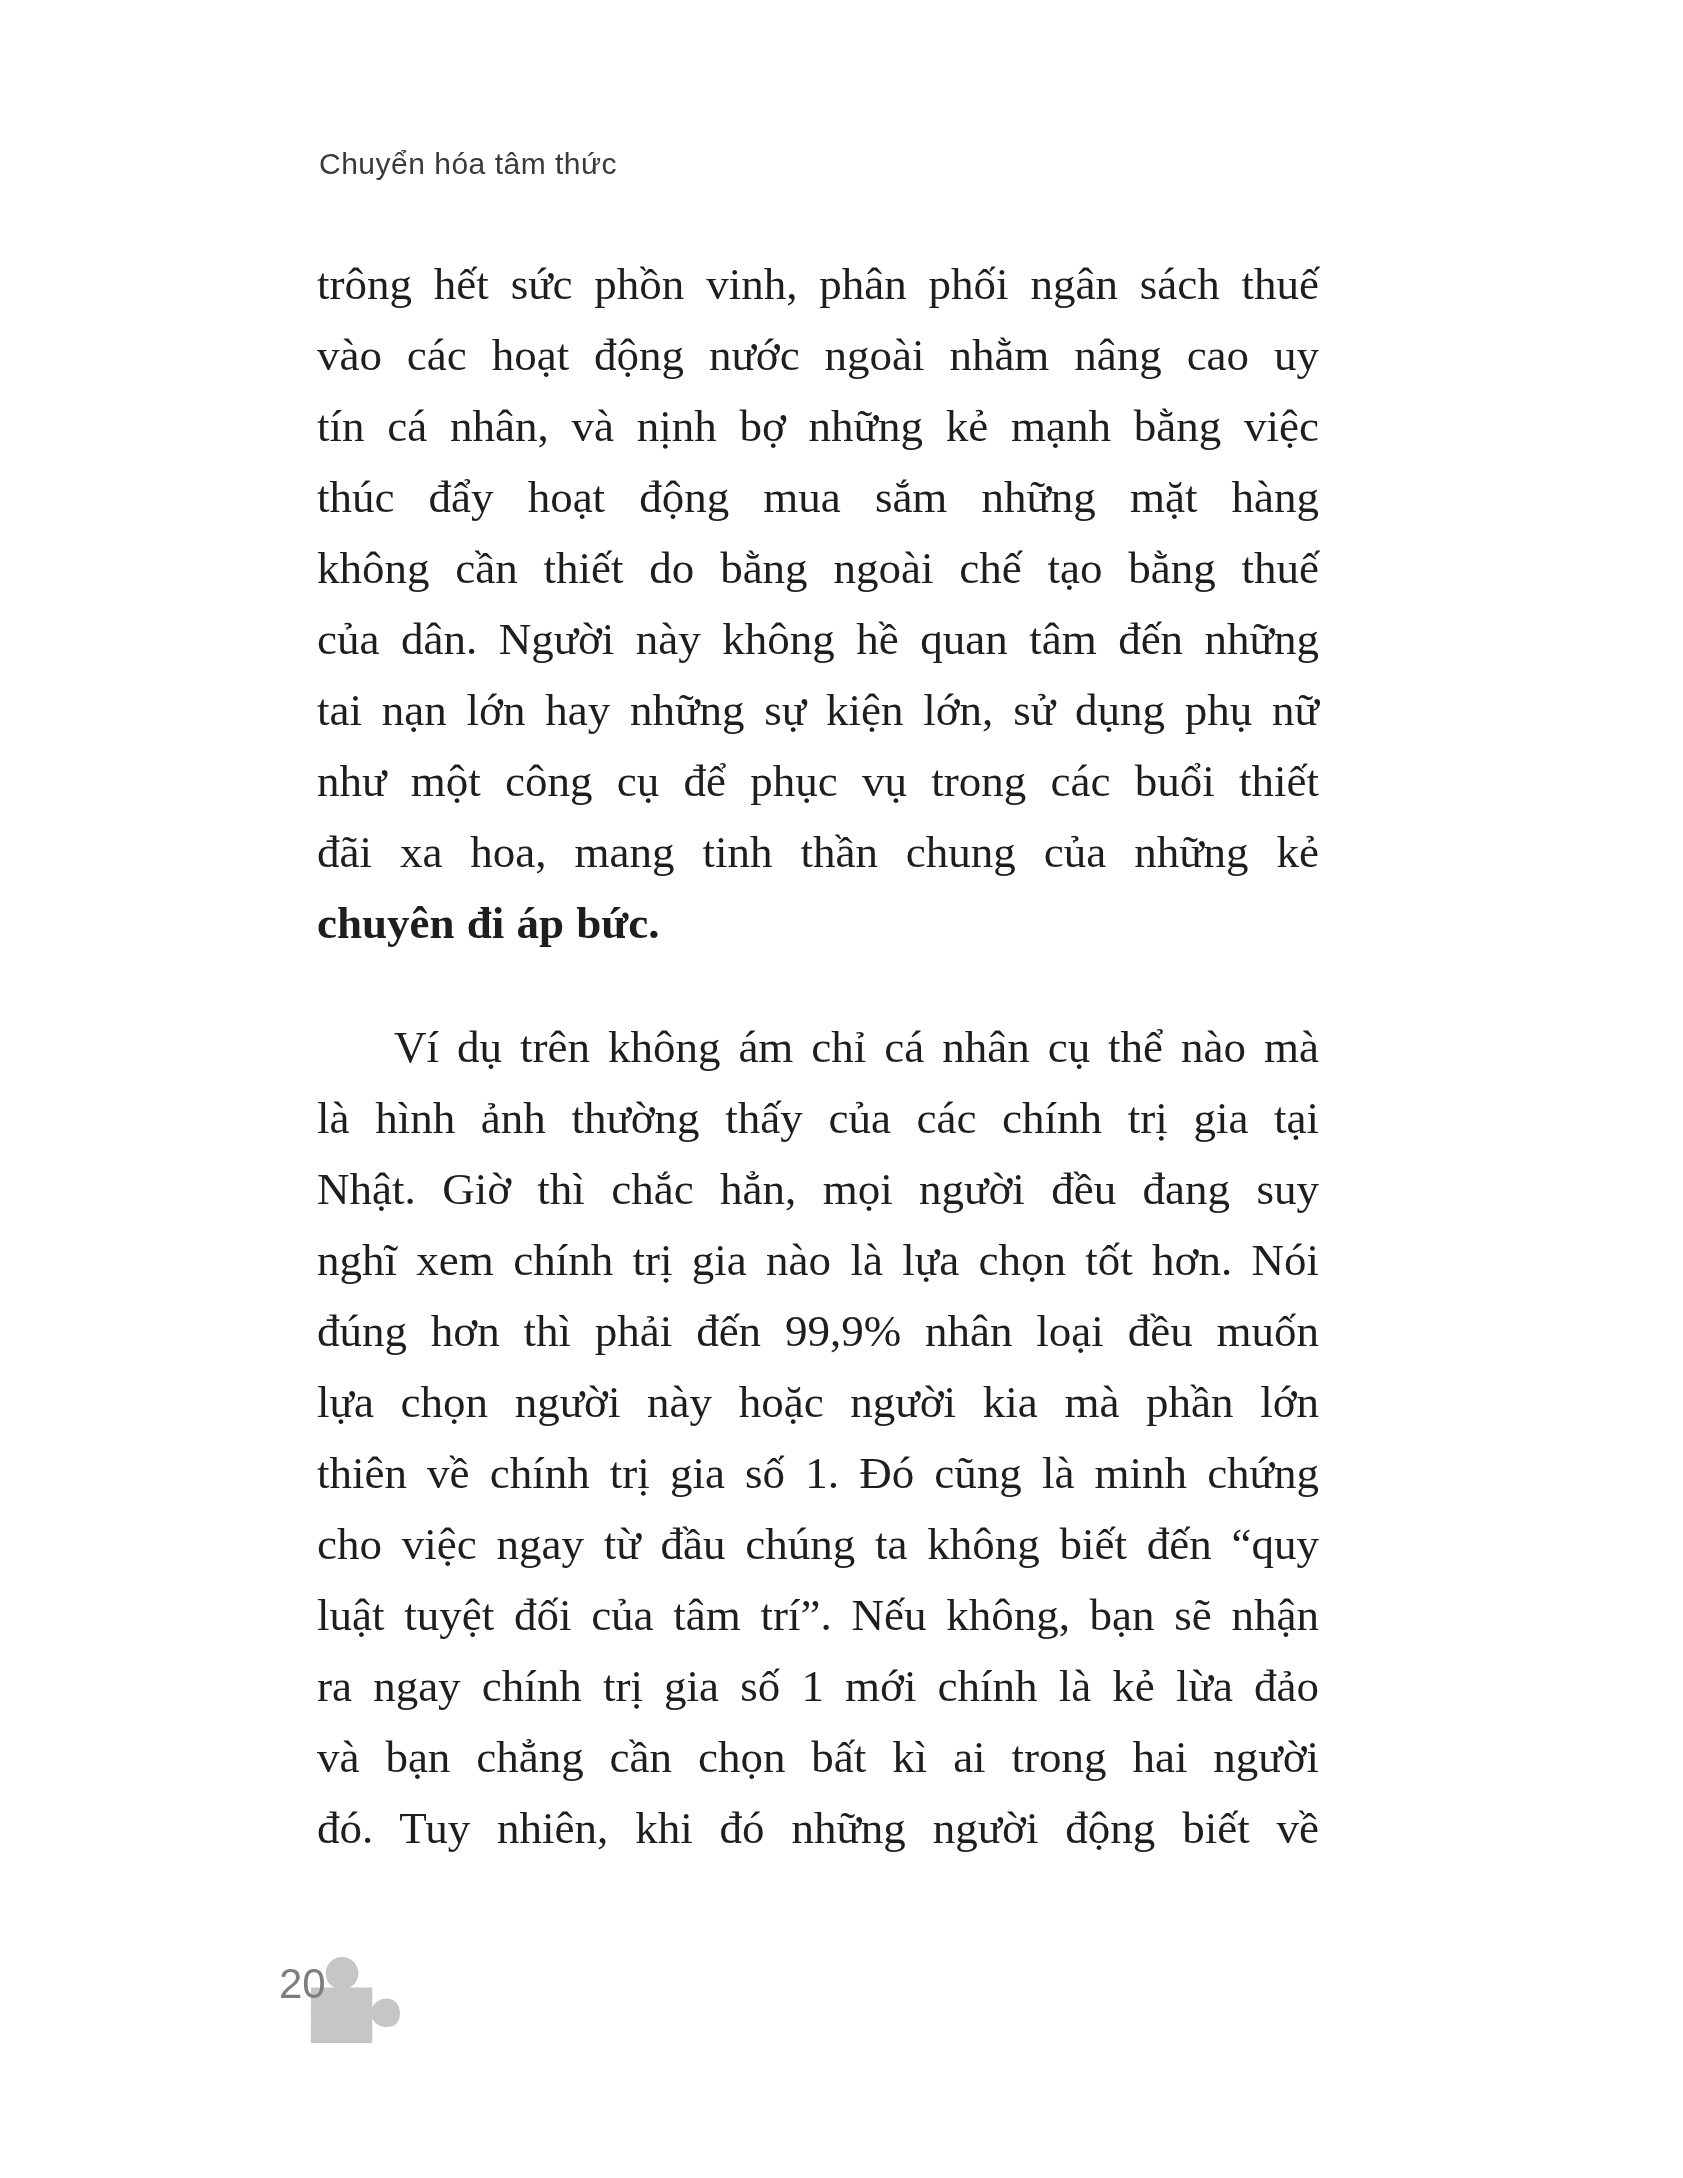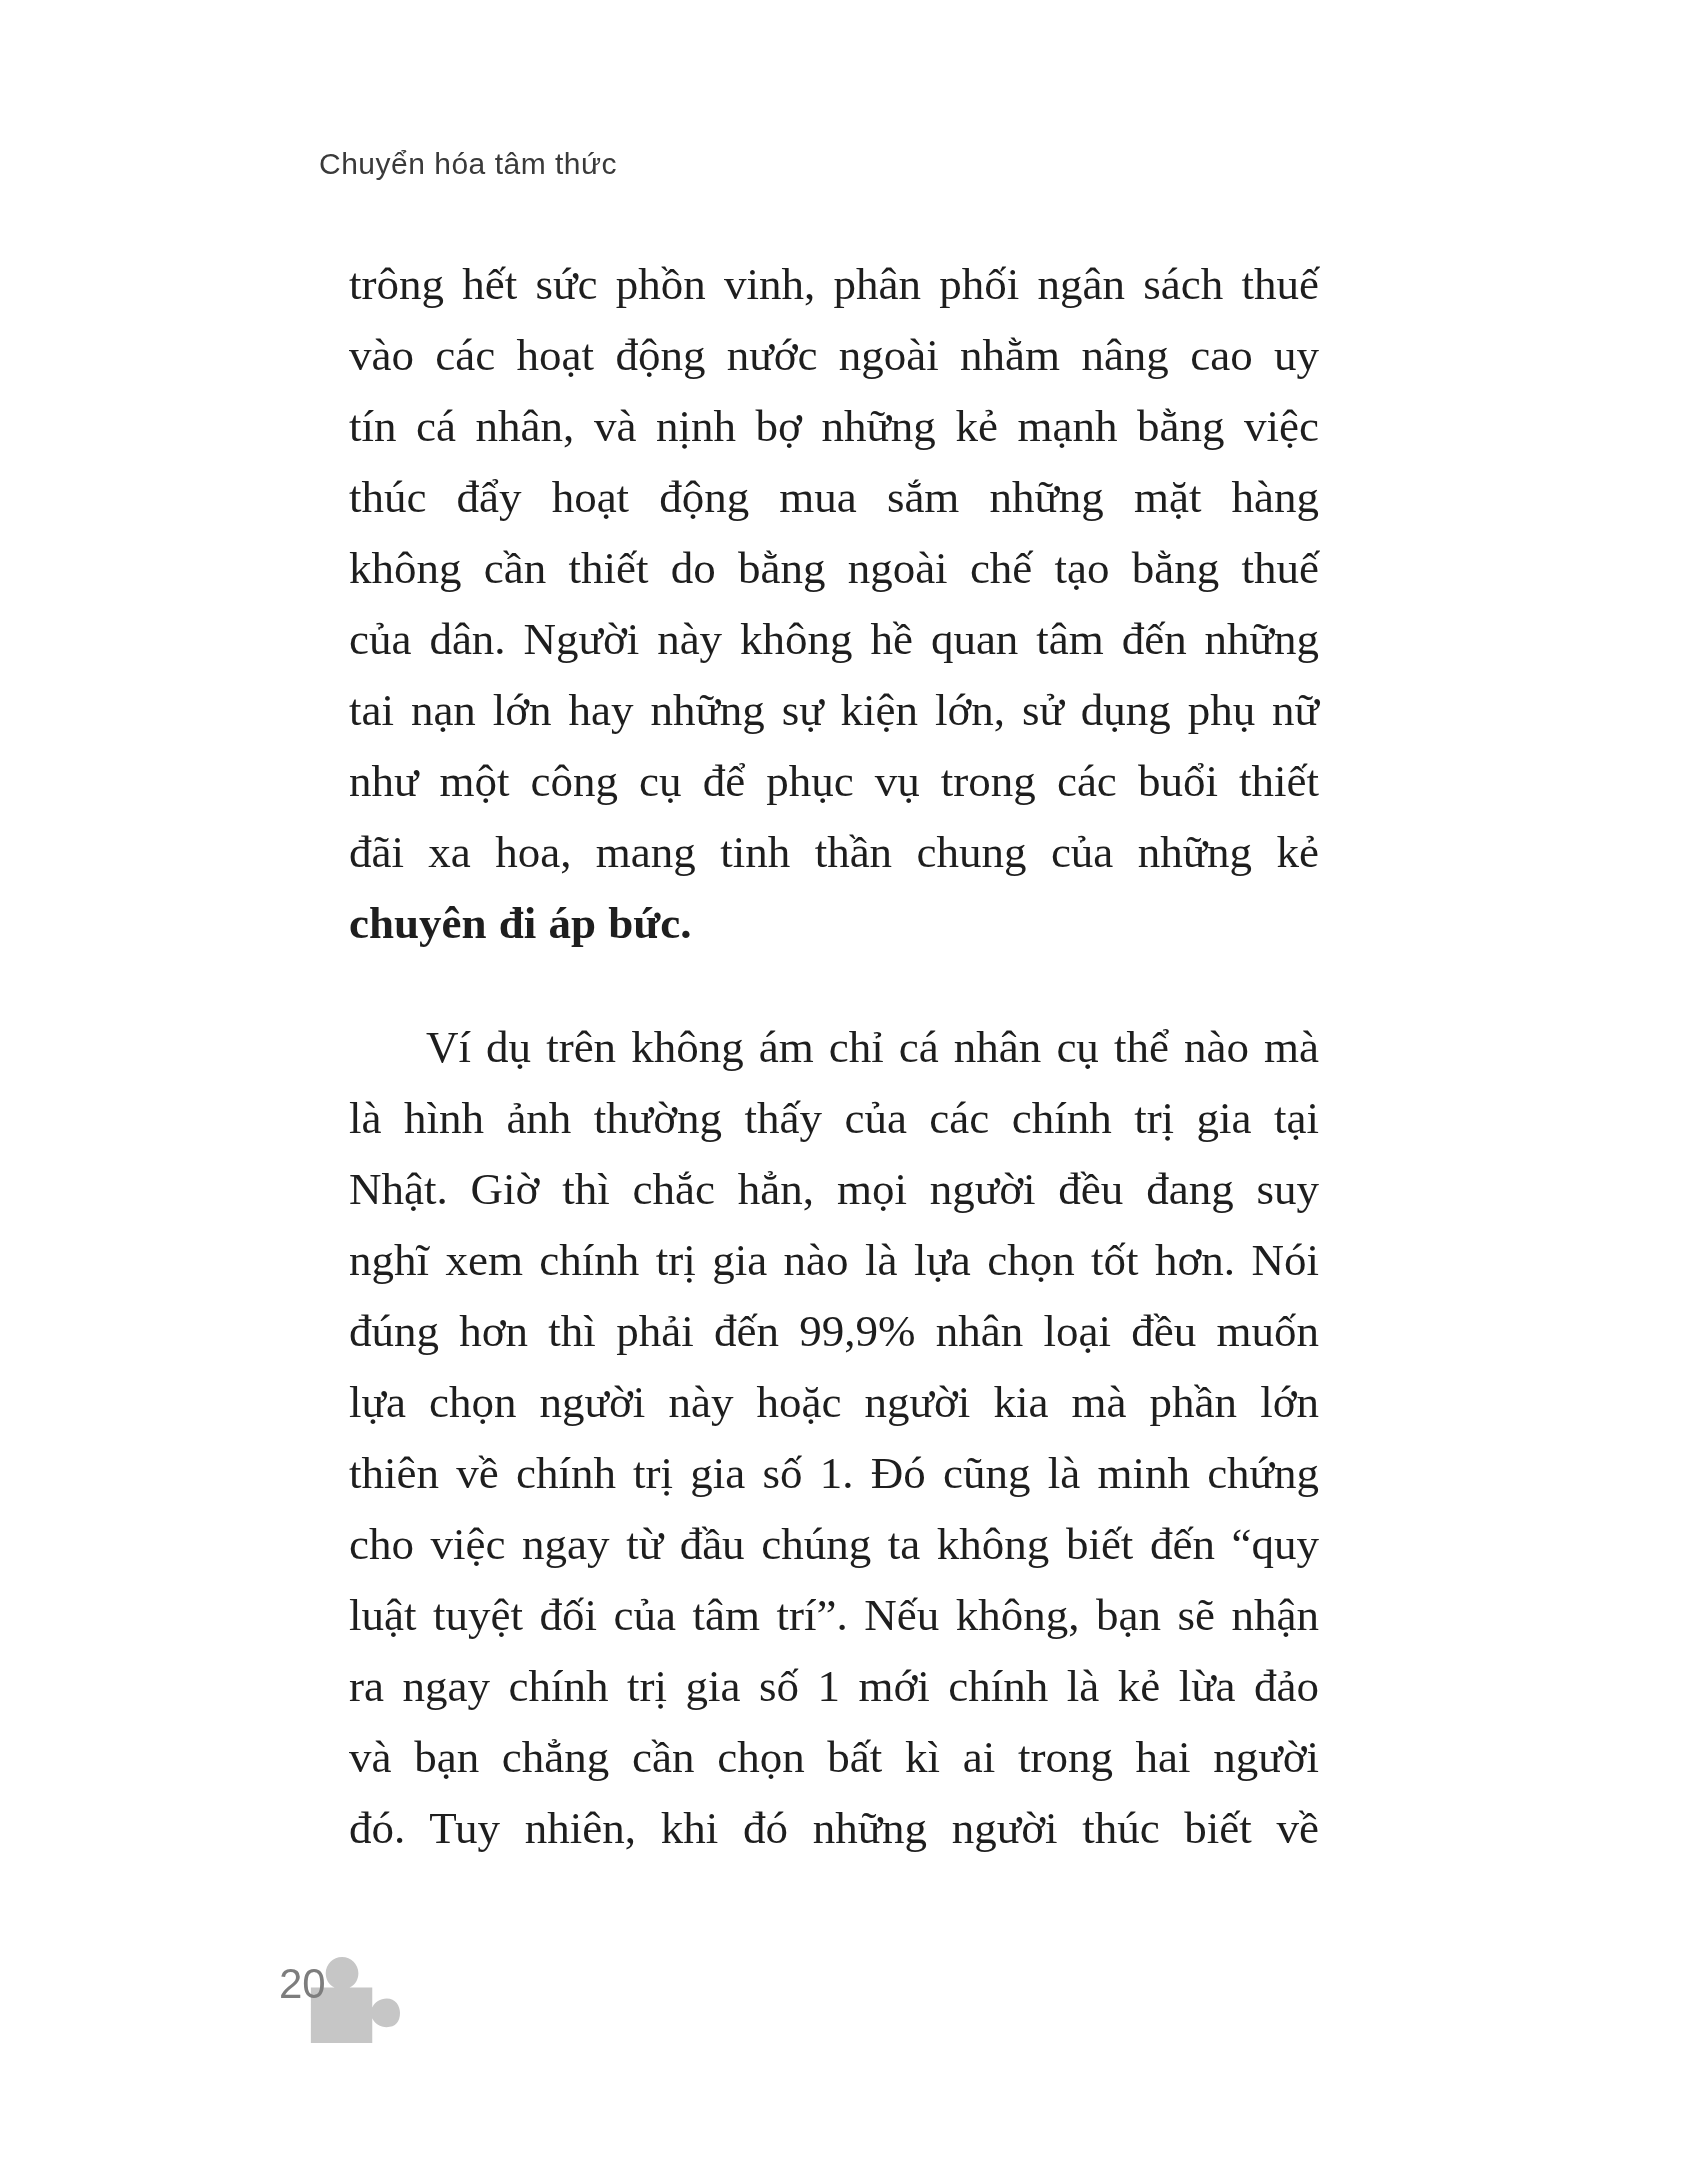--- a/index.html
+++ b/index.html
@@ -33,21 +33,20 @@
     font-size: 45px;
   }
   .paragraph { margin: 0; }
   .paragraph.indent { margin-top: 53px; }
   .line {
     text-align: justify;
     text-align-last: justify;
     line-height: 71px;
     white-space: normal;
     word-spacing: 1px;
-    margin-left: 32px;
   }
   .line.last { text-align-last: left; font-weight: bold; }
   .paragraph.indent .line.first { padding-left: 77px; }
   .page-footer {
     position: absolute;
     left: 279px;
     top: 1942px;
     width: 139px;
     height: 119px;
   }
@@ -90,21 +89,21 @@
         <div class="line">là hình ảnh thường thấy của các chính trị gia tại</div>
         <div class="line">Nhật. Giờ thì chắc hẳn, mọi người đều đang suy</div>
         <div class="line">nghĩ xem chính trị gia nào là lựa chọn tốt hơn. Nói</div>
         <div class="line">đúng hơn thì phải đến 99,9% nhân loại đều muốn</div>
         <div class="line">lựa chọn người này hoặc người kia mà phần lớn</div>
         <div class="line">thiên về chính trị gia số 1. Đó cũng là minh chứng</div>
         <div class="line">cho việc ngay từ đầu chúng ta không biết đến “quy</div>
         <div class="line">luật tuyệt đối của tâm trí”. Nếu không, bạn sẽ nhận</div>
         <div class="line">ra ngay chính trị gia số 1 mới chính là kẻ lừa đảo</div>
         <div class="line">và bạn chẳng cần chọn bất kì ai trong hai người</div>
-        <div class="line">đó. Tuy nhiên, khi đó những người thúc biết về</div>
+        <div class="line">đó. Tuy nhiên, khi đó những người động biết về</div>
       </div>
     </div>
 
   <div class="page-footer">
     <svg class="puzzle-icon" id="puzzle-icon" width="103" height="103" viewBox="0 0 104 104">
       <path d="M14,42
                L38,42
                C32.5,39.5 29,34 29,27.5
                C29,18.4 36.4,11 45.5,11
                C54.6,11 62,18.4 62,27.5

